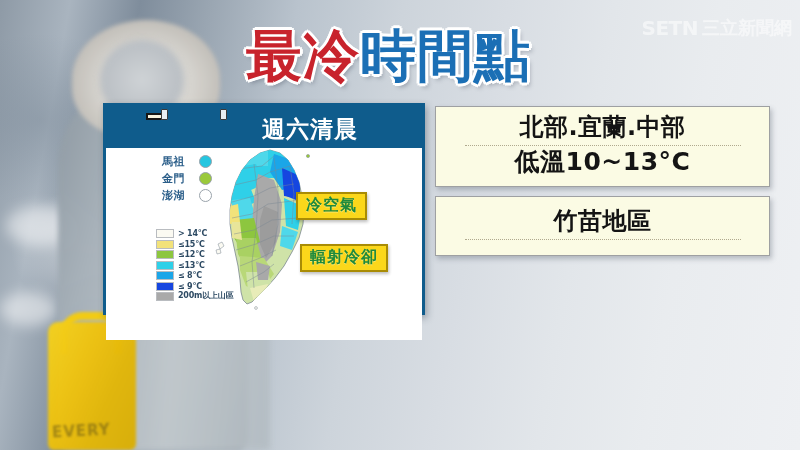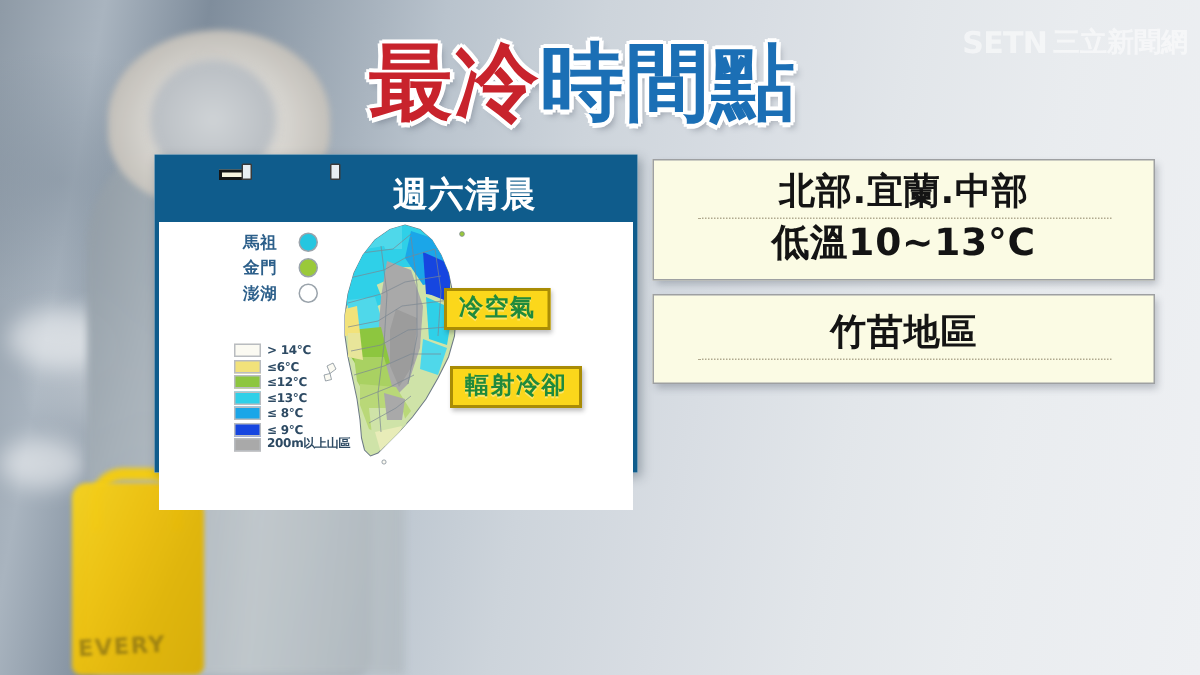--- a/index.html
+++ b/index.html
@@ -360,21 +360,21 @@
       </div>
     </div>
 
     <div class="temp-legend">
       <div class="temp-row">
         <span class="temp-swatch" style="background:#fbfaf2;"></span>
         <span class="temp-label">&gt; 14°C</span>
       </div>
       <div class="temp-row">
         <span class="temp-swatch" style="background:#f2e27a;"></span>
-        <span class="temp-label">≤6°C</span>
+        <span class="temp-label">≤15°C</span>
       </div>
       <div class="temp-row">
         <span class="temp-swatch" style="background:#8dc63f;"></span>
         <span class="temp-label">≤12°C</span>
       </div>
       <div class="temp-row">
         <span class="temp-swatch" style="background:#2fd0e8;"></span>
         <span class="temp-label">≤13°C</span>
       </div>
       <div class="temp-row">

